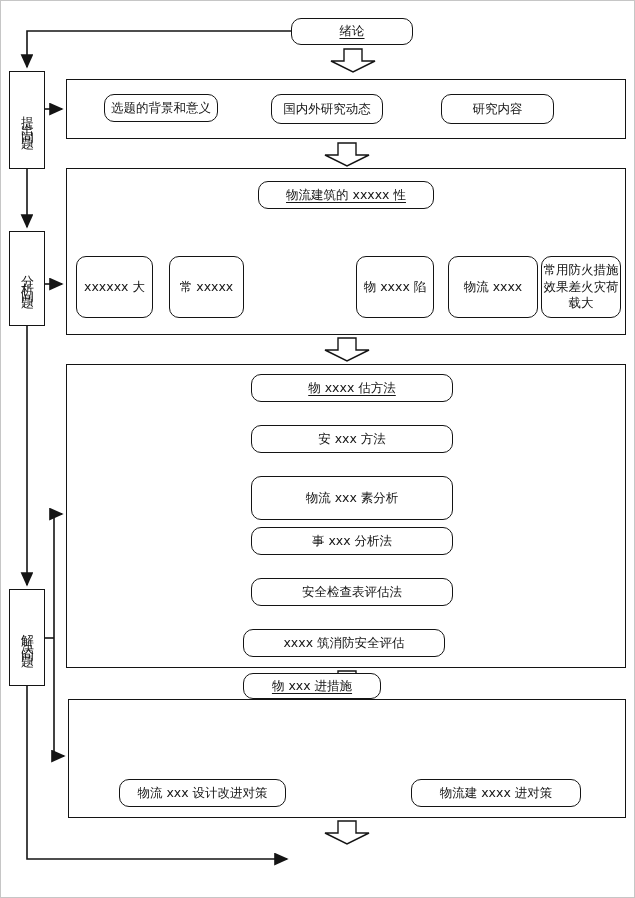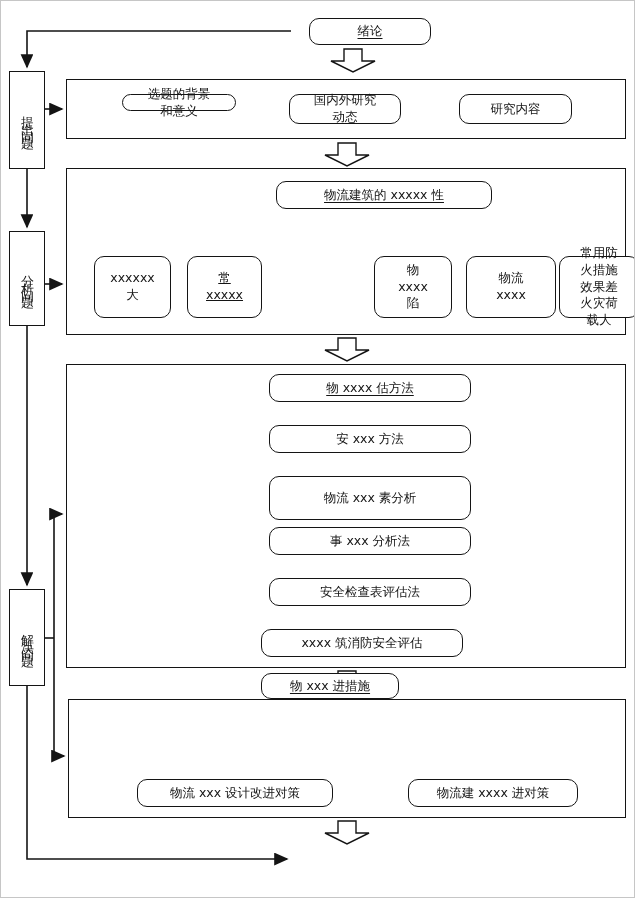--- a/index.html
+++ b/index.html
@@ -8,21 +8,21 @@
     border:1px solid #c6c6c6;overflow:hidden;
     font-family:"DejaVu Sans","Liberation Sans",sans-serif;
     color:#141414;
   }
   #wires{position:absolute;left:0;top:0;width:633px;height:896px;z-index:0;}
   .node{
     position:absolute;z-index:1;background:#fff;
     border:1.5px solid #141414;border-radius:10px;
     display:flex;align-items:center;justify-content:center;
     text-align:center;font-size:12.5px;line-height:1.35;
-    padding:1px 19px;box-sizing:border-box;margin-left:18px;
+    padding:1px 0;box-sizing:border-box;
   }
   .sect{
     position:absolute;z-index:0;background:#fff;
     border:1.7px solid #141414;box-sizing:border-box;
   }
   .rail{
     position:absolute;z-index:1;background:#fff;
     border:1.7px solid #141414;box-sizing:border-box;
     display:flex;align-items:center;justify-content:center;
     writing-mode:vertical-lr;text-orientation:upright;
@@ -86,38 +86,38 @@
     </g>
   </svg>
 
   <div class="node u" style="left:290px;top:17px;width:122px;height:27px;">绪论</div>
 
   <div class="rail" style="left:8px;top:70px;width:36px;height:98px;">提出问题</div>
   <div class="rail" style="left:8px;top:230px;width:36px;height:95px;">分析问题</div>
   <div class="rail" style="left:8px;top:588px;width:36px;height:97px;">解决问题</div>
 
   <div class="sect" style="left:65px;top:78px;width:560px;height:60px;"></div>
-  <div class="node" style="left:103px;top:93px;width:114px;height:17px;">选题的背景和意义</div>
+  <div class="node" style="left:103px;top:93px;width:114px;height:28px;">选题的背景和意义</div>
   <div class="node" style="left:270px;top:93px;width:112px;height:30px;">国内外研究动态</div>
   <div class="node" style="left:440px;top:93px;width:113px;height:30px;">研究内容</div>
 
   <div class="sect" style="left:65px;top:167px;width:560px;height:167px;"></div>
-  <div class="node u" style="left:257px;top:180px;width:216px;height:28px;">物流建筑的 xxxxx 性</div>
+  <div class="node u" style="left:257px;top:180px;width:176px;height:28px;">物流建筑的 xxxxx 性</div>
   <div class="node" style="left:75px;top:255px;width:77px;height:62px;">xxxxxx 大</div>
-  <div class="node" style="left:168px;top:255px;width:75px;height:62px;text-decoration:underline;">常 xxxxx</div>
+  <div class="node" style="left:168px;top:255px;width:75px;height:62px;">常 xxxxx</div>
   <div class="node" style="left:355px;top:255px;width:78px;height:62px;">物 xxxx 陷</div>
   <div class="node" style="left:447px;top:255px;width:90px;height:62px;">物流 xxxx</div>
   <div class="node" style="left:540px;top:255px;width:80px;height:62px;">常用防火措施效果差火灾荷载大</div>
 
   <div class="sect" style="left:65px;top:363px;width:560px;height:304px;"></div>
   <div class="node u" style="left:250px;top:373px;width:202px;height:28px;">物 xxxx 估方法</div>
   <div class="node" style="left:250px;top:424px;width:202px;height:28px;">安 xxx 方法</div>
   <div class="node" style="left:250px;top:475px;width:202px;height:44px;">物流 xxx 素分析</div>
   <div class="node" style="left:250px;top:526px;width:202px;height:28px;">事 xxx 分析法</div>
   <div class="node" style="left:250px;top:577px;width:202px;height:28px;">安全检查表评估法</div>
   <div class="node" style="left:242px;top:628px;width:202px;height:28px;text-align:center;">xxxx 筑消防安全评估</div>
 
   <div class="sect" style="left:67px;top:698px;width:558px;height:119px;"></div>
   <div class="node u" style="left:242px;top:672px;width:138px;height:26px;">物 xxx 进措施</div>
-  <div class="node" style="left:118px;top:778px;width:196px;height:28px;">物流 xxx 设计改进对策</div>
-  <div class="node" style="left:389px;top:778px;width:170px;height:28px;">物流建 xxxx 进对策</div>
+  <div class="node" style="left:118px;top:778px;width:167px;height:28px;">物流 xxx 设计改进对策</div>
+  <div class="node" style="left:410px;top:778px;width:170px;height:28px;">物流建 xxxx 进对策</div>
 
 </div>
 
 </body></html>

